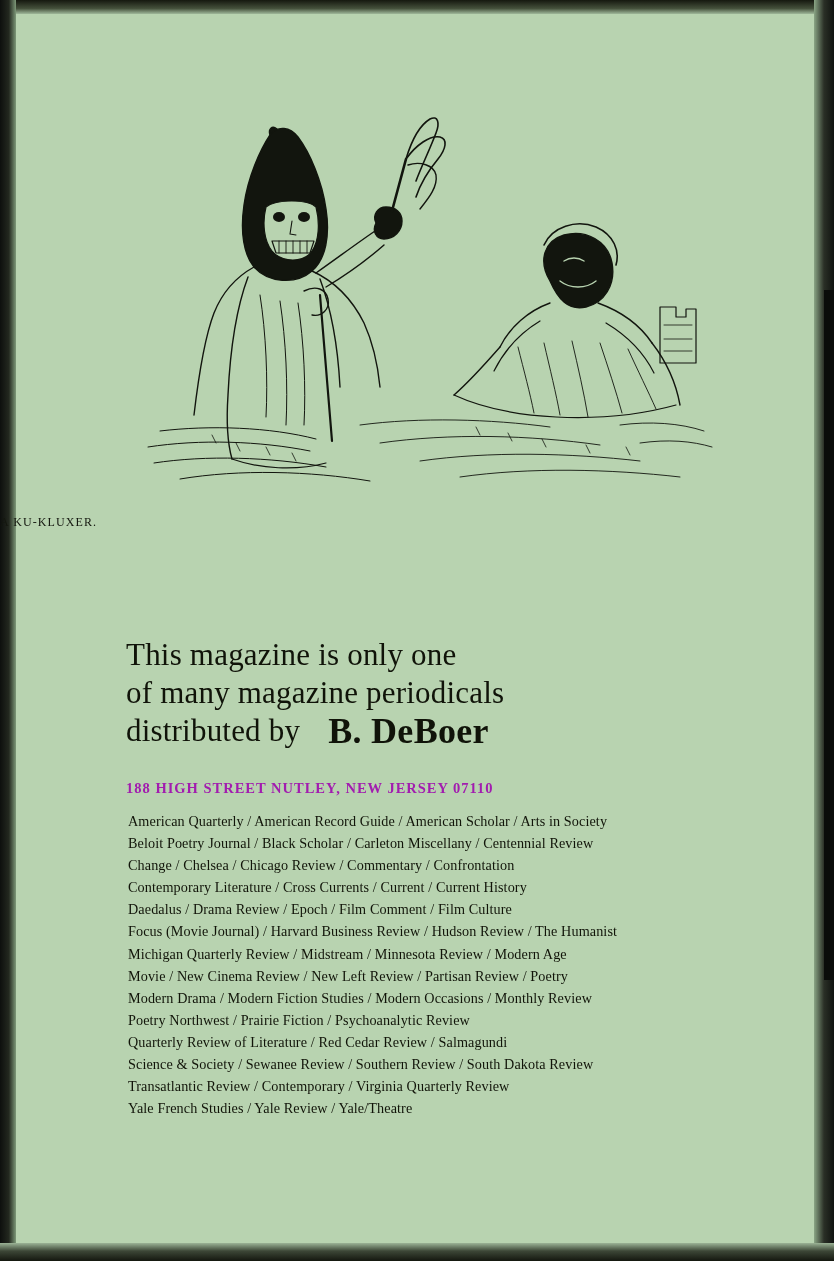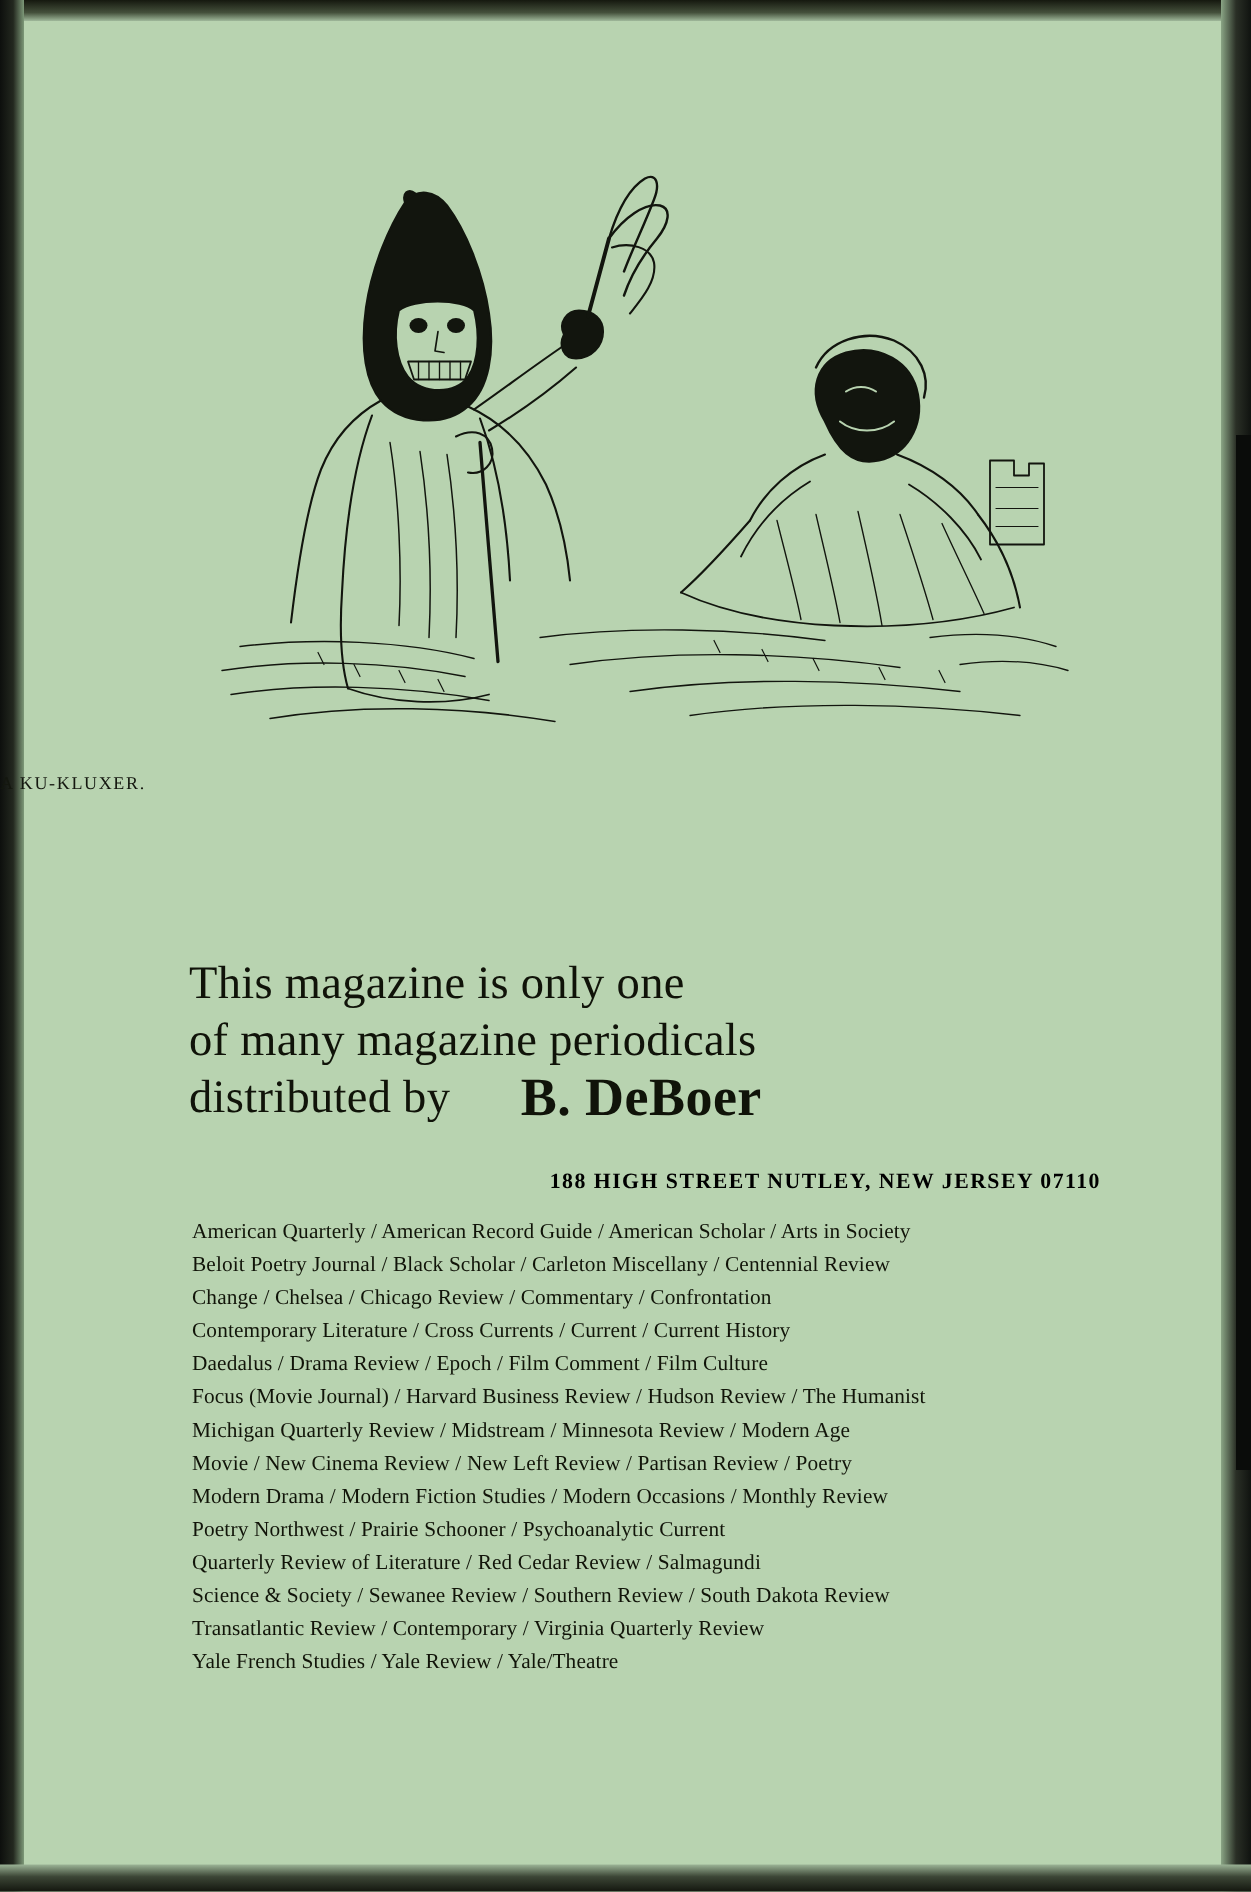--- a/index.html
+++ b/index.html
@@ -86,39 +86,38 @@
   .headline .line {
     font-family: Liberation Serif, serif;
     font-size: 31px;
     line-height: 38px;
     letter-spacing: 0.2px;
     white-space: nowrap;
   }
   .headline .line3 {
     display: flex;
     align-items: flex-end;
-    gap: 6px;
+    gap: 28px;
   }
   .brand {
     font-size: 36px;
     font-weight: bold;
     letter-spacing: 0.3px;
-    margin-left: 41px;
   }
   .address {
     position: absolute;
     left: 126px;
     top: 780px;
     width: 608px;
-    text-align: right;
+    text-align: left;
     font-family: "Liberation Serif", serif;
     font-weight: bold;
     font-size: 14.5px;
     letter-spacing: 1.0px;
-    color: #000000;
+    color: #a21caf;
   }
 
   .journal-list {
     position: absolute;
     left: 128px;
     top: 810px;
     width: 580px;
     color: #111409;
   }
   .journal-list .row {
@@ -239,20 +238,20 @@
   <div class="journal-list">
     <div class="row">American Quarterly  /  American Record Guide  /  American Scholar  /  Arts in Society</div>
     <div class="row">Beloit Poetry Journal  /  Black Scholar  /  Carleton Miscellany  /  Centennial Review</div>
     <div class="row">Change  /  Chelsea  /  Chicago Review  /  Commentary  /  Confrontation</div>
     <div class="row">Contemporary Literature  /  Cross Currents  /  Current  /  Current History</div>
     <div class="row">Daedalus  /  Drama Review  /  Epoch  /  Film Comment  /  Film Culture</div>
     <div class="row">Focus (Movie Journal)  /  Harvard Business Review  /  Hudson Review  /  The Humanist</div>
     <div class="row">Michigan Quarterly Review  /  Midstream  /  Minnesota Review  /  Modern Age</div>
     <div class="row">Movie  /  New Cinema Review  /  New Left Review  /  Partisan Review  /  Poetry</div>
     <div class="row">Modern Drama  /  Modern Fiction Studies  /  Modern Occasions  /  Monthly Review</div>
-    <div class="row">Poetry Northwest  /  Prairie Schooner  /  Psychoanalytic Current</div>
+    <div class="row">Poetry Northwest  /  Prairie Fiction  /  Psychoanalytic Review</div>
     <div class="row">Quarterly Review of Literature  /  Red Cedar Review  /  Salmagundi</div>
     <div class="row">Science &amp; Society  /  Sewanee Review  /  Southern Review  /  South Dakota Review</div>
     <div class="row">Transatlantic Review  /  Contemporary  /  Virginia Quarterly Review</div>
     <div class="row">Yale French Studies  /  Yale Review  /  Yale/Theatre</div>
   </div>
 
 </div>
 
 </body></html>

